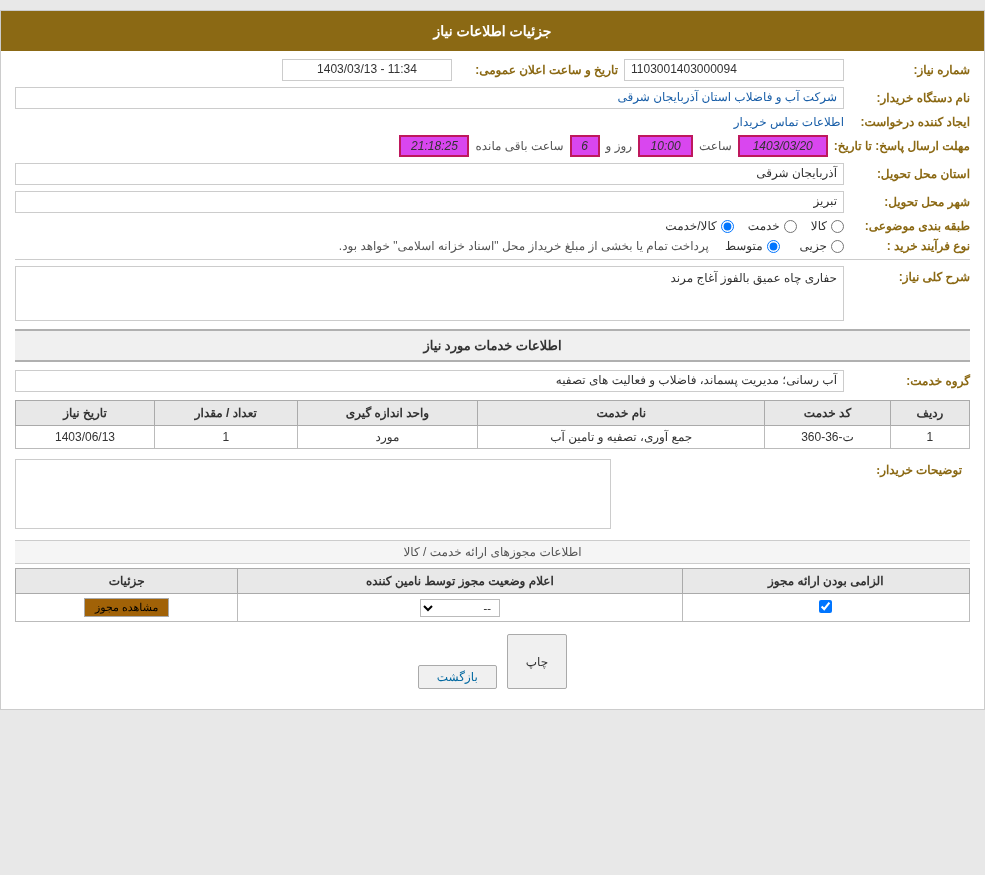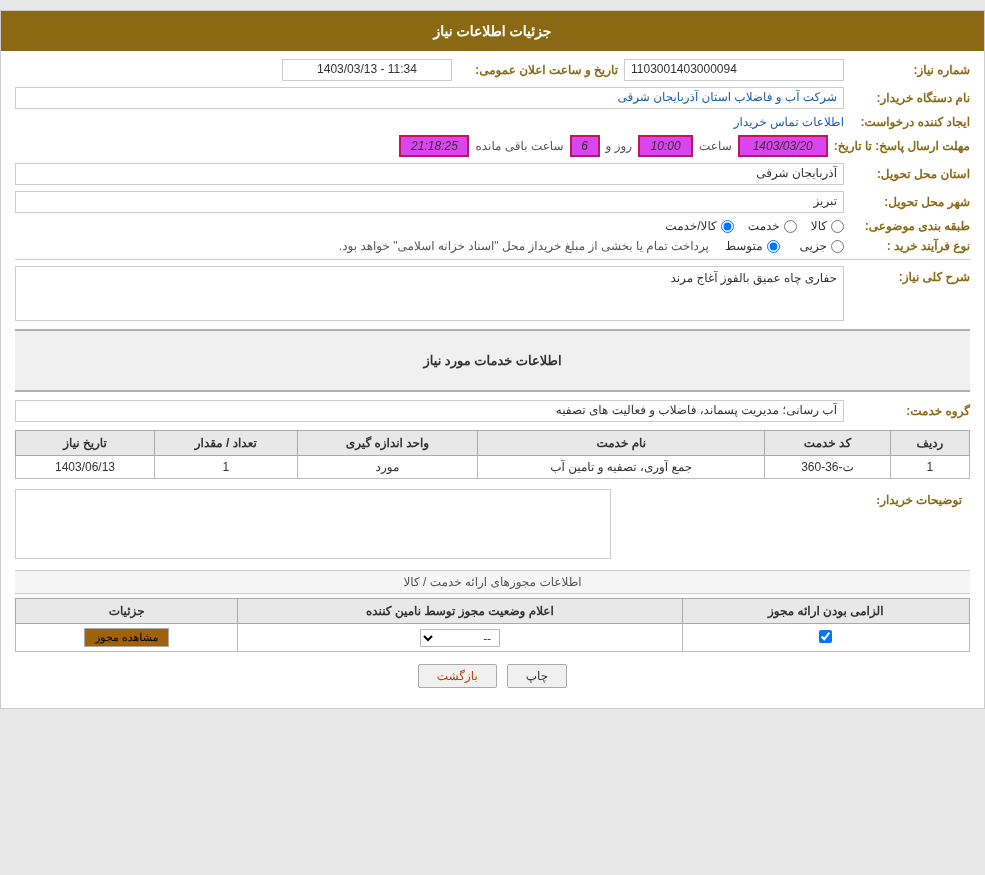--- a/index.html
+++ b/index.html
@@ -89,21 +89,21 @@
       border-top: 1px solid #ccc;
       margin: 6px 0;
     }
     .section-title {
       background: #f0f0f0;
       border-top: 2px solid #b0b0b0;
       border-bottom: 2px solid #b0b0b0;
       text-align: center;
       font-weight: bold;
       font-size: 13px;
-      padding: 22px;
+      padding: 7px;
       margin: 8px 0;
       color: #333;
     }
     .textarea-box {
       width: 100%;
       min-height: 60px;
       border: 1px solid #ccc;
       padding: 4px 6px;
       text-align: right;
       resize: none;
@@ -151,21 +151,22 @@
       font-size: 12px;
       font-family: Tahoma, Arial, sans-serif;
       border-radius: 2px;
     }
     .btn-print {
       background: #f0f0f0;
       color: #333;
     }
     .btn-back {
       background: #f0f0f0;
-      color: #c2410c;
+      color: #0369a1;
+      margin-top: 31px;
     }
     .btn-view {
       background: #a16207;
       border: 1px solid #aaa;
       padding: 2px 10px;
       cursor: pointer;
       font-size: 11px;
       font-family: Tahoma, Arial, sans-serif;
     }
     .footer-btns {

